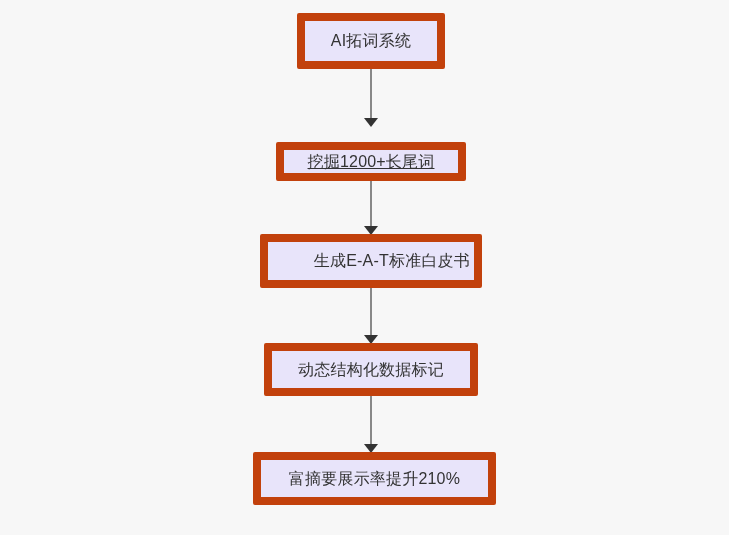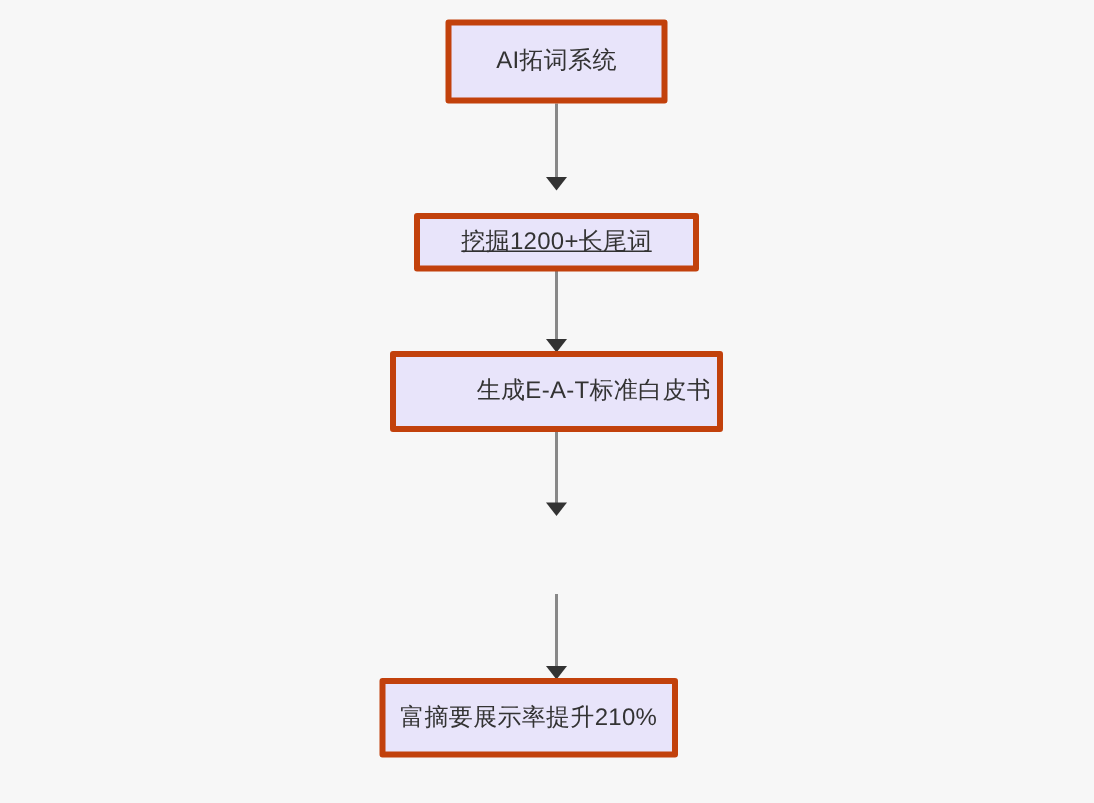--- a/index.html
+++ b/index.html
@@ -19,21 +19,21 @@
   #flowchart {
     position: relative;
     width: 729px;
     height: 535px;
   }
 
   .node {
     position: absolute;
     box-sizing: border-box;
     background: #e8e4fa;
-    border: 4px solid #c2410c;
+    border: 8px solid #c2410c;
     border-radius: 2px;
     display: flex;
     align-items: center;
     justify-content: center;
     color: #333333;
     font-size: 16px;
     line-height: 1.2;
     letter-spacing: 0.2px;
     white-space: nowrap;
   }
@@ -97,18 +97,21 @@
   </div>
 
   <div class="node" style="left:276px; top:142px; width:190px; height:39px;text-decoration:underline;">
     <span class="node-label">挖掘1200+长尾词</span>
   </div>
 
   <div class="node" style="left:260px; top:234px; width:222px; height:54px;justify-content:flex-end;">
     <span class="node-label">生成E-A-T标准白皮书</span>
   </div>
 
+  <div class="node" style="left:264px; top:343px; width:214px; height:53px;">
+    <span class="node-label">动态结构化数据标记</span>
+  </div>
 
-  <div class="node" style="left:253px; top:452px; width:199px; height:53px;">
+  <div class="node" style="left:253px; top:452px; width:243px; height:53px;">
     <span class="node-label">富摘要展示率提升210%</span>
   </div>
 
 </div>
 
 </body></html>

